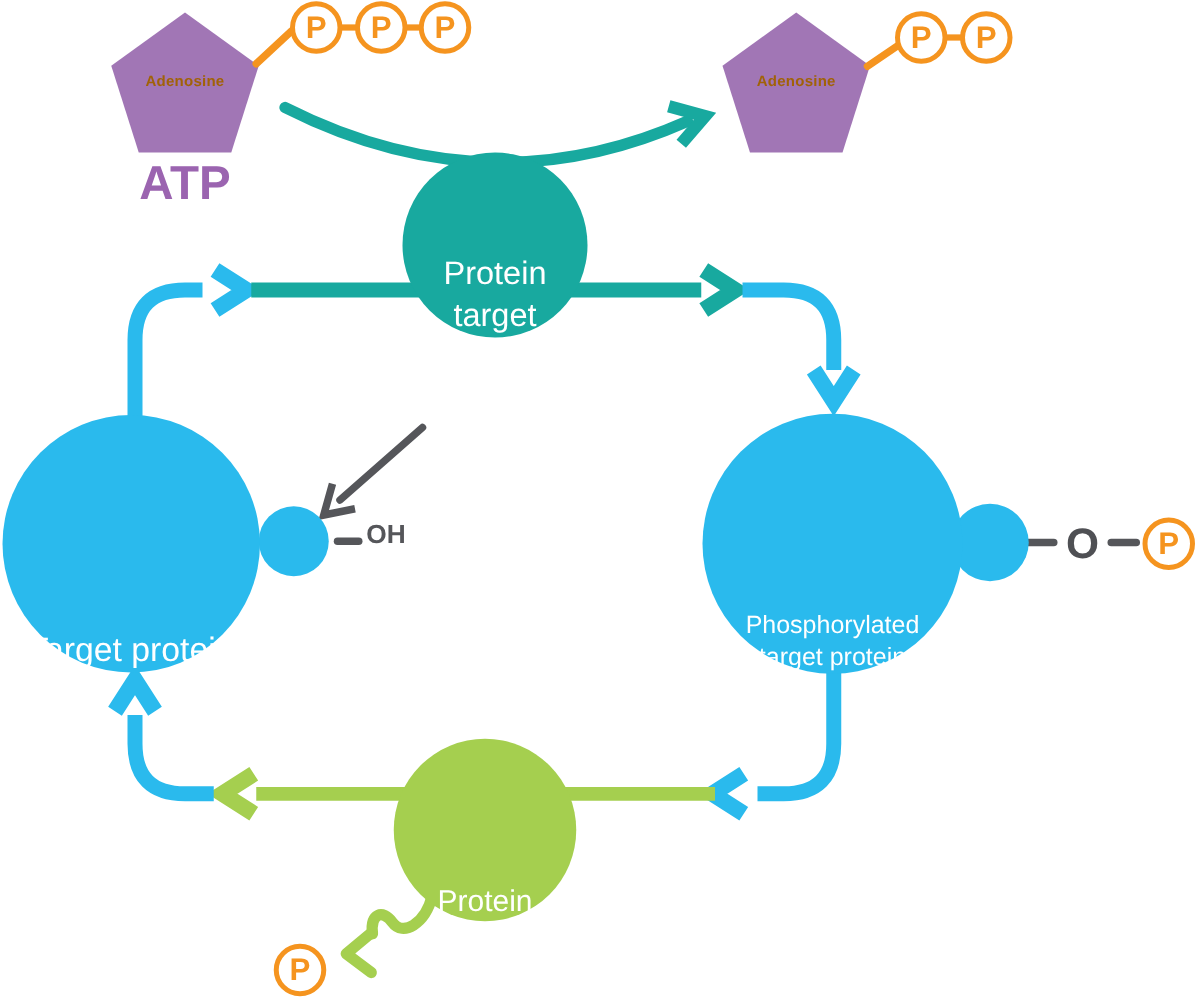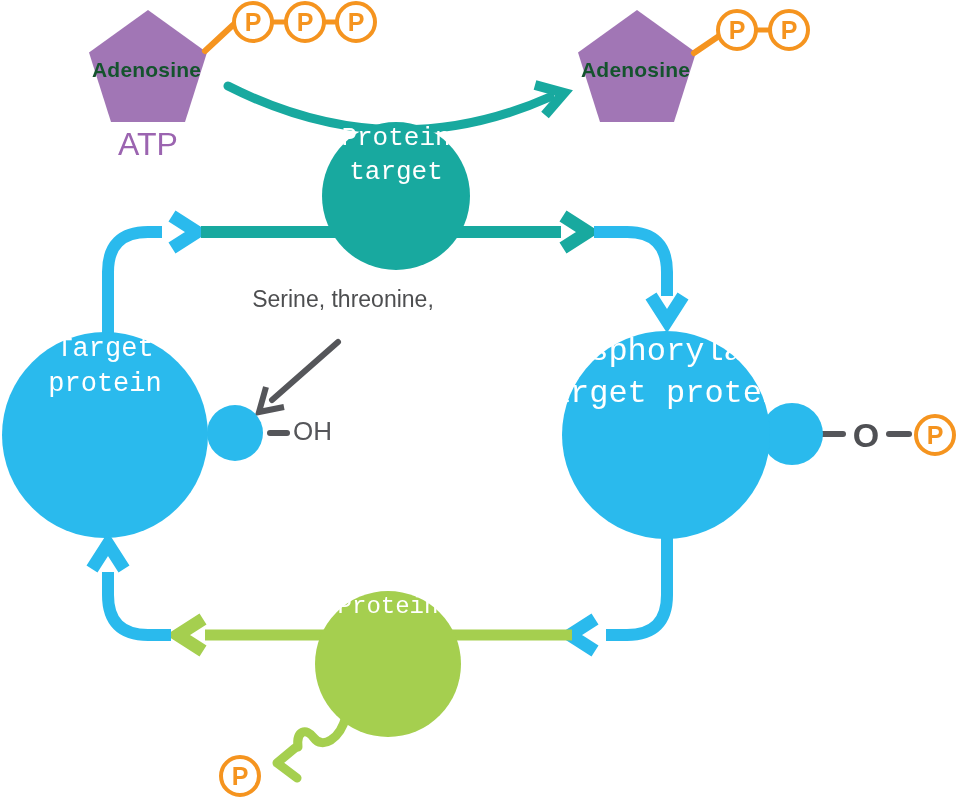--- a/index.html
+++ b/index.html
@@ -13,47 +13,47 @@
     --text-gray:#4d4e50;
   }
   html,body{margin:0;padding:0;background:#fff;}
   .canvas{
     position:relative;width:960px;height:800px;background:#ffffff;overflow:hidden;
     font-family:"Liberation Sans", sans-serif;
   }
   .canvas svg{position:absolute;left:0;top:0;}
   .circle-node{
     position:absolute;border-radius:50%;
-    display:flex;align-items:flex-start;justify-content:center;
-    text-align:center;color:#fff;line-height:1.3;font-family:Liberation Mono, monospace;
+    display:flex;align-items:flex-end;justify-content:center;
+    text-align:center;color:#fff;line-height:1.3;
   }
   .kinase{left:322px;top:122px;width:148px;height:148px;background:var(--teal);font-size:26px;}
   .phosphatase{left:315px;top:591px;width:146px;height:146px;background:var(--green);font-size:24px;}
   .target{left:2px;top:332px;width:206px;height:206px;background:var(--blue);font-size:27px;}
-  .phospho{left:562px;top:331px;width:208px;height:208px;background:var(--blue);font-size:32px;}
+  .phospho{left:562px;top:331px;width:208px;height:208px;background:var(--blue);font-size:20px;}
   .bump{position:absolute;border-radius:50%;background:var(--blue);}
   .bump.t{left:207px;top:405px;width:56px;height:56px;}
   .bump.p{left:761px;top:403px;width:62px;height:62px;}
   .p-circle{
     position:absolute;width:42px;height:42px;box-sizing:border-box;
     border:4px solid var(--orange);border-radius:50%;background:#fff;
     display:flex;align-items:center;justify-content:center;
     color:var(--orange);font-size:25px;font-weight:600;
   }
   .adenosine{
-    position:absolute;width:112px;color:#14532d;
-    font-size:21px;font-weight:600;letter-spacing:.2px;
+    position:absolute;width:112px;text-align:center;color:#a16207;
+    font-size:12px;font-weight:600;letter-spacing:.2px;
   }
   .mol-label{
     position:absolute;width:120px;text-align:center;
-    color:var(--purple-text);font-size:32px;font-weight:400;
+    color:var(--purple-text);font-size:38px;font-weight:700;
   }
   .oh-label{
     position:absolute;left:293px;top:416px;
-    color:var(--gray);font-size:26px;font-weight:400;
+    color:var(--gray);font-size:21px;font-weight:700;
   }
   .o-atom{
     position:absolute;left:846px;top:415px;width:40px;height:40px;
     display:flex;align-items:center;justify-content:center;
     color:#4f5054;font-size:34px;font-weight:700;
   }
   .annotation{
     position:absolute;left:220px;top:284px;width:246px;
     text-align:center;color:var(--text-gray);font-size:23px;line-height:30px;
   }
@@ -134,18 +134,18 @@
   <div class="circle-node phospho">
     <div>
       <span>Phosphorylated</span><br>
       <span>target protein</span>
     </div>
   </div>
   <div class="o-atom">O</div>
   <div class="p-circle" style="left:914px;top:414px;">P</div>
 
   <div class="annotation">
-    <span>Serine, threonine,</span><br>
+    <br>
   </div>
 
   <div class="p-circle" style="left:219px;top:755px;">P</div>
 
 </div>
 
 </body></html>

